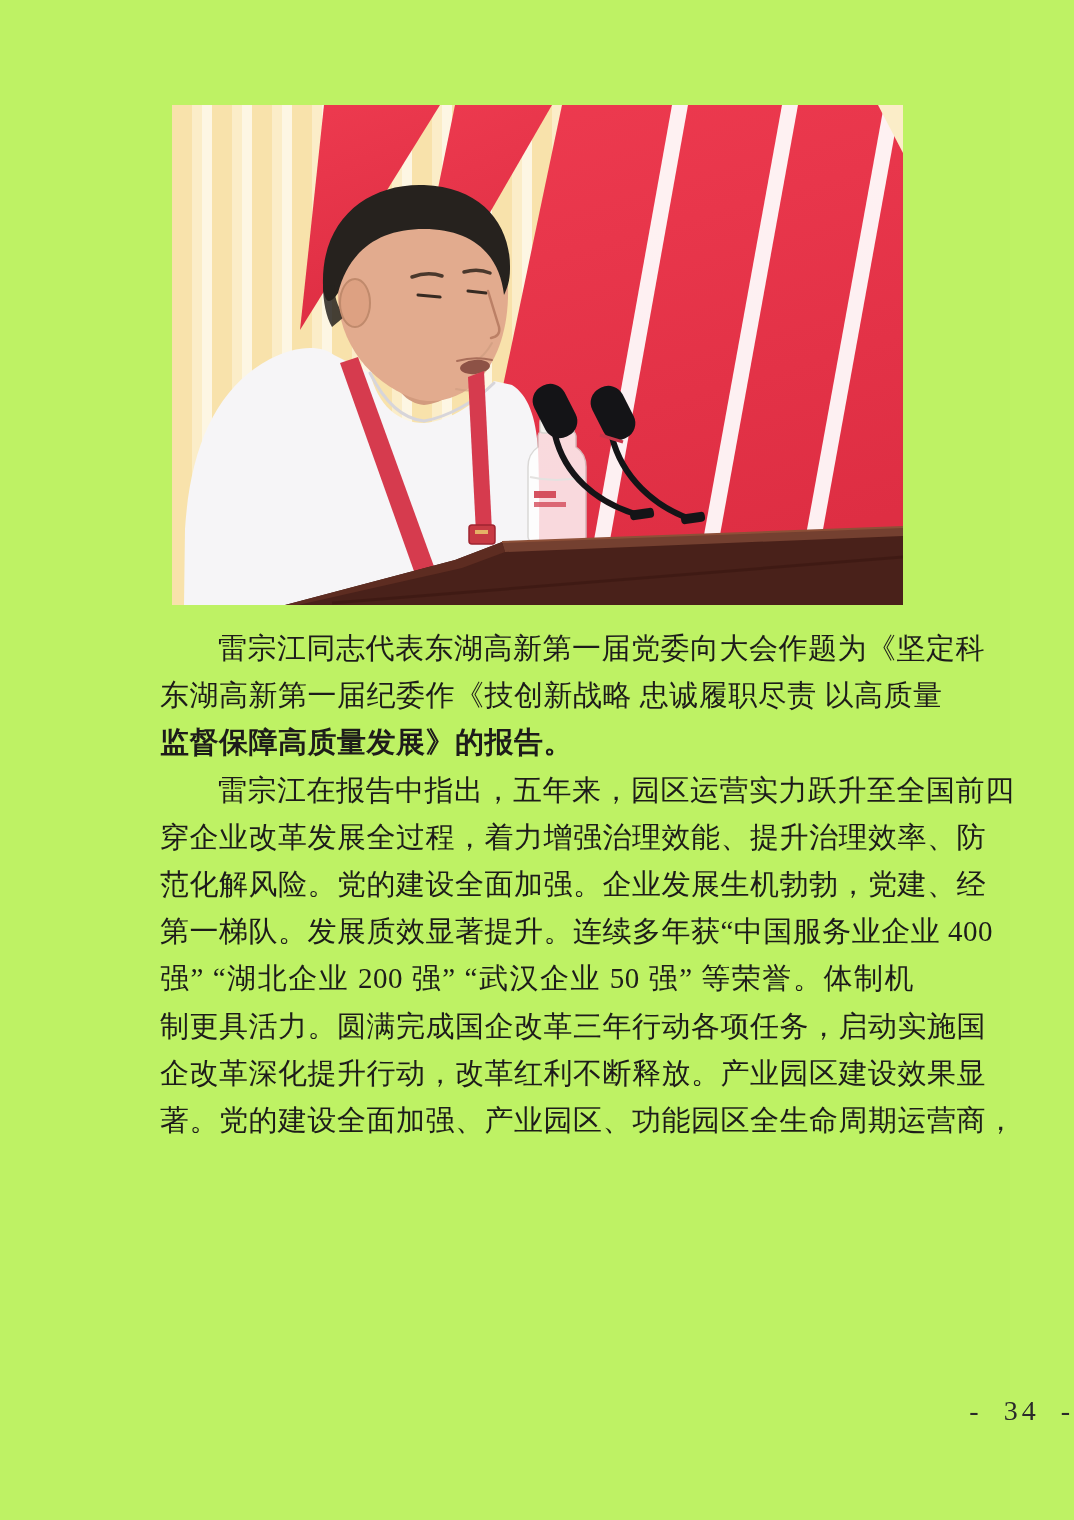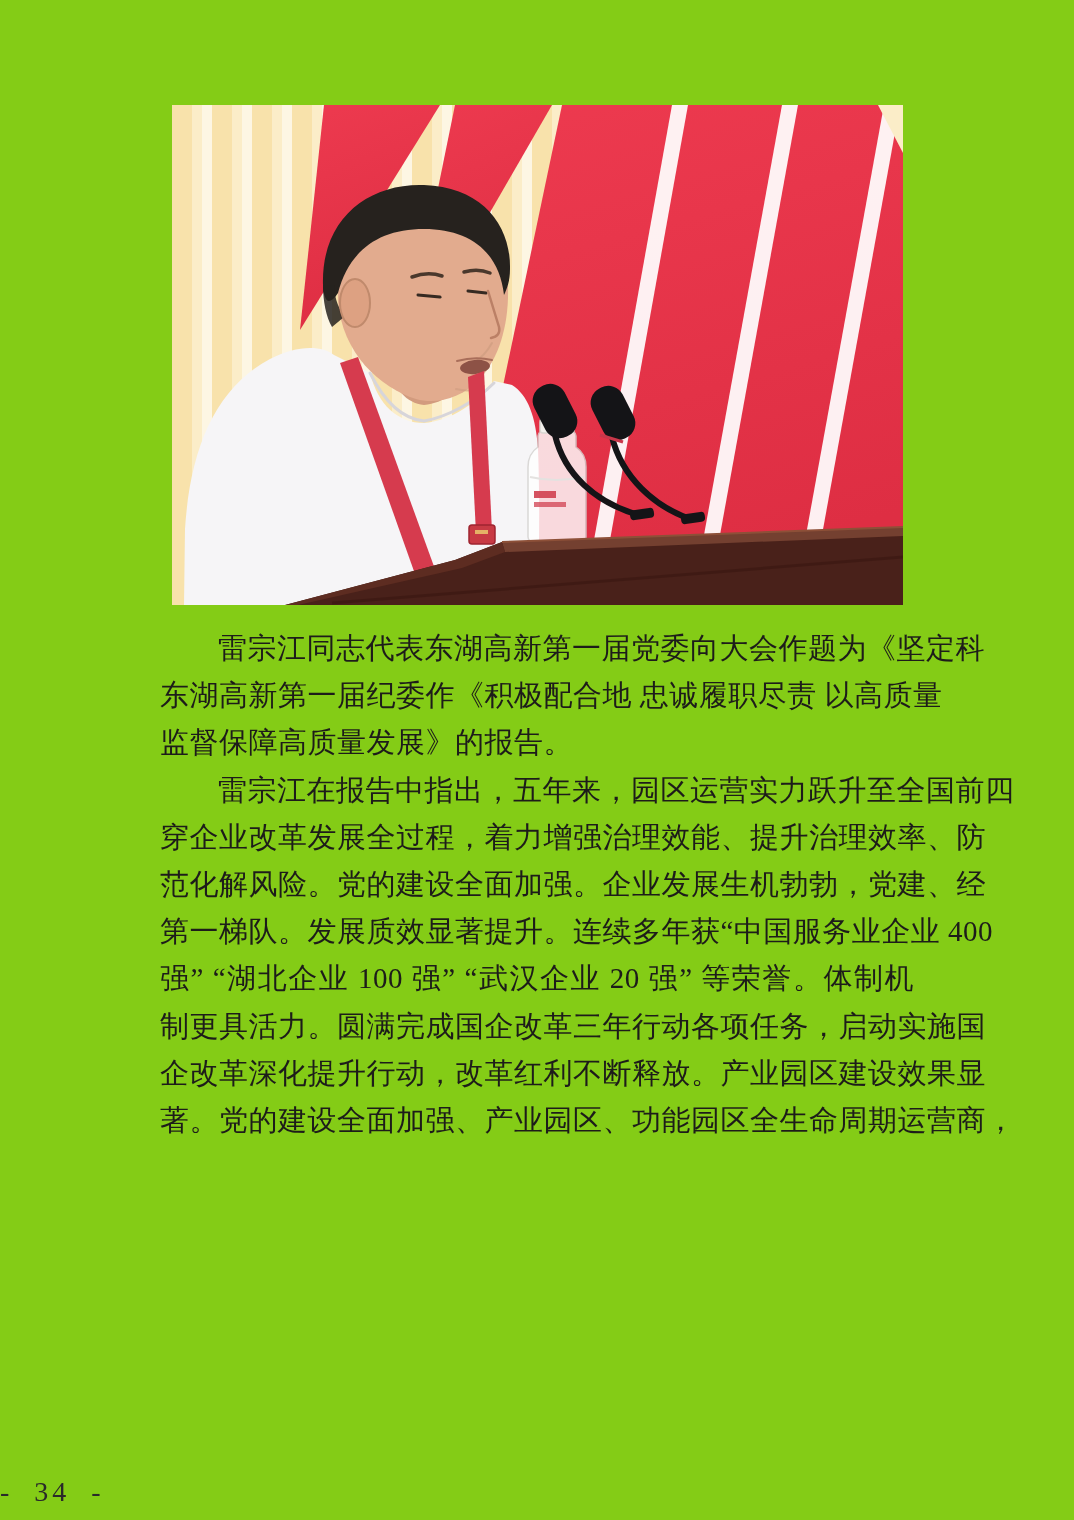--- a/index.html
+++ b/index.html
@@ -1,19 +1,19 @@
 <!DOCTYPE html>
 <html style="--flag-red: #ed3a4f; --flag-red-deep: #de2e43; --cream-1: #f8e2ab; --cream-2: #fbedc8; --cream-3: #fdf6e3; --podium-brown: #49211a; --podium-bevel: #744030; --podium-edge: #8d5038; --skin: #e2ab8e; --skin-shadow: #d29b7e; --hair: #26221e; --lanyard-red: #d63b4e; --shirt-white: #f6f5f7; --mic-black: #141417;"><head>
 <meta charset="utf-8">
 <style>
   html,body{margin:0;padding:0;background:#888;}
   .page{
     position:relative;
     width:1074px;height:1520px;
-    background:#84cc16;
+    background:#bef264;
     overflow:hidden;
     font-family:"Liberation Serif","DejaVu Serif",serif;
     color:#1d1c1a;
     margin:0 auto;
   }
   .photo{
     position:absolute;left:172px;top:105px;width:731px;height:500px;
     margin:0;padding:0;overflow:hidden;
   }
   .photo svg{display:block;width:731px;height:500px;}
@@ -23,24 +23,24 @@
   .tline{
     height:47.2px;line-height:47.2px;
     font-size:29px;
     letter-spacing:0.5px;
     text-align:justify;
     text-align-last:justify;
     white-space:nowrap;
     overflow:visible;
   }
   .tline.indent{ text-indent:58px; }
-  .tline.pend{ text-align-last:left; }
+  .tline.pend{ text-align-last:left;font-weight:bold; }
   .page-footer{
-    position:absolute;left:0;top:1476px;width:100%;
-    text-align:left;
+    position:absolute;left:0;top:1395px;width:100%;
+    text-align:right;
   }
   .page-number{
     font-size:28px;letter-spacing:4px;word-spacing:10px;color:#2a2a2a;
     display:inline-block;
   }
 </style>
 </head>
 <body>
 
 <div class="page">
@@ -135,27 +135,27 @@
         <polygon points="330,437 731,422 731,431 333,447" fill="var(--podium-bevel,#744030)"></polygon>
         <polygon points="113,500 283,455 330,437 333,447 290,463 126,500" fill="#5d2c21"></polygon>
         <path d="M330,437 L731,422" stroke="var(--podium-edge,#8d5038)" stroke-width="2"></path>
         <path d="M160,498 L731,452" stroke="#3a1711" stroke-width="3" opacity="0.6"></path>
       </g>
     </svg>
   </figure>
 
   <main class="body-text">
       <div class="tline indent">雷宗江同志代表东湖高新第一届党委向大会作题为《坚定科</div>
-      <div class="tline">东湖高新第一届纪委作《积极配合地 忠诚履职尽责 以高质量</div>
+      <div class="tline">东湖高新第一届纪委作《技创新战略 忠诚履职尽责 以高质量</div>
       <div class="tline pend">监督保障高质量发展》的报告。</div>
       <div class="tline indent">雷宗江在报告中指出，五年来，园区运营实力跃升至全国前四</div>
       <div class="tline">穿企业改革发展全过程，着力增强治理效能、提升治理效率、防</div>
       <div class="tline">范化解风险。党的建设全面加强。企业发展生机勃勃，党建、经</div>
       <div class="tline">第一梯队。发展质效显著提升。连续多年获“中国服务业企业 400</div>
-      <div class="tline">强” “湖北企业 100 强” “武汉企业 20 强” 等荣誉。体制机</div>
+      <div class="tline">强” “湖北企业 200 强” “武汉企业 50 强” 等荣誉。体制机</div>
       <div class="tline">制更具活力。圆满完成国企改革三年行动各项任务，启动实施国</div>
       <div class="tline">企改革深化提升行动，改革红利不断释放。产业园区建设效果显</div>
       <div class="tline">著。党的建设全面加强、产业园区、功能园区全生命周期运营商，</div>
     </main>
 
   <footer class="page-footer">
     <span class="page-number">- 34 -</span>
   </footer>
 
 </div>

